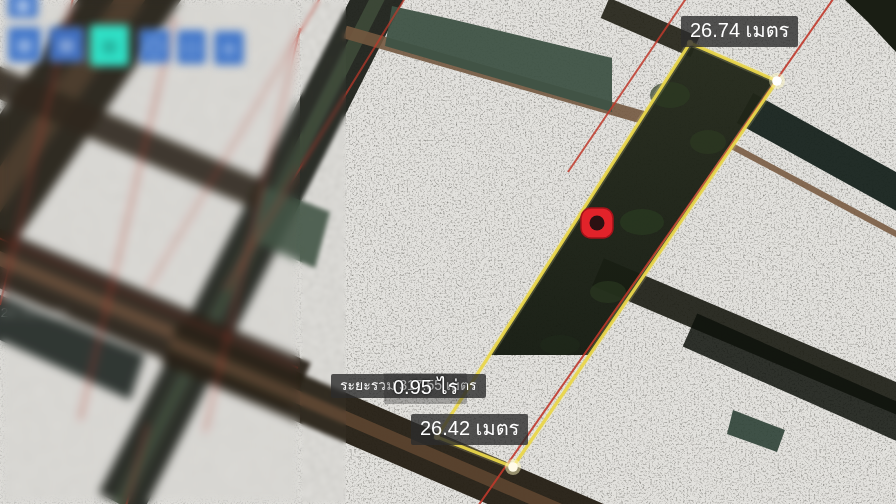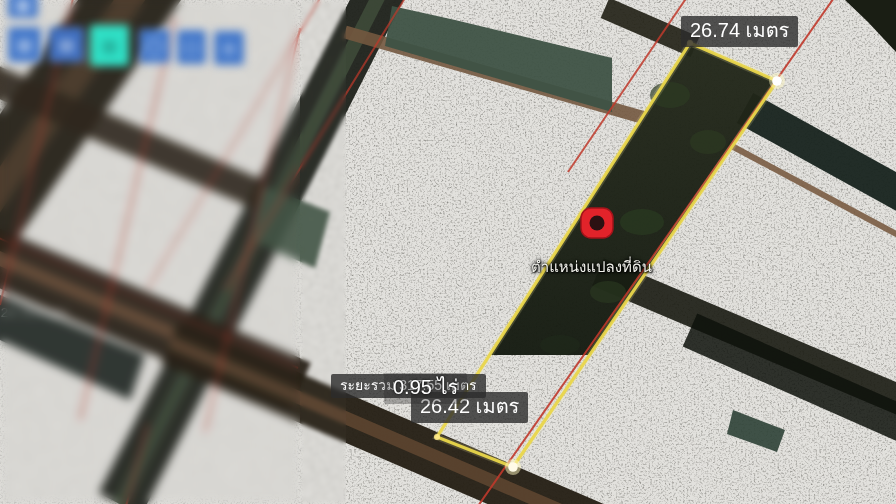--- a/index.html
+++ b/index.html
@@ -20,21 +20,21 @@
   
   .chip{position:absolute;z-index:6;background:rgba(44,44,44,.8);color:#fff;
         font-size:20px;line-height:1.15;padding:3px 9px 5px;border-radius:2px;
         white-space:nowrap;}
   #chip-top   {left:681px;top:16px;}
   #chip-left  {left:497px;top:183px;}
   #chip-right {left:584px;top:231px;}
   #chip-total {left:331px;top:374px;font-size:14px;}
   #chip-area  {left:384px;top:373px;background:rgba(44,44,44,.35);z-index:7;
                text-shadow:0 0 3px #000;}
-  #chip-bottom{left:411px;top:392px;}
+  #chip-bottom{left:411px;top:414px;}
 
   #plot-label{position:absolute;left:531px;top:255px;z-index:6;color:#f2f2ec;
               font-size:15px;white-space:nowrap;
               text-shadow:0 0 2px #000,0 0 4px #000,1px 1px 2px #000;}
 
   #marker{position:absolute;left:578px;top:206px;z-index:6;width:38px;height:34px;}
 
   
   #toolbar{position:absolute;left:0;top:0;width:260px;height:78px;z-index:8;
            filter:blur(4px);}
@@ -137,21 +137,20 @@
   <div id="watermark">©2023 Google</div>
 
   <div id="blur-a" class="blur-zone"></div>
   <div id="blur-b" class="blur-zone"></div>
 
   <div id="chip-top" class="chip">26.74 เมตร</div>
   <div id="chip-total" class="chip">ระยะรวม 317.55 เมตร</div>
   <div id="chip-area" class="chip">0.95 ไร่</div>
   <div id="chip-bottom" class="chip">26.42 เมตร</div>
 
-  <div id="plot-label">ตำแหน่งแปลงที่ดิน</div>
 
   <div id="marker">
     <svg width="38" height="34" viewBox="0 0 38 34">
       <rect x="3" y="2" width="32" height="30" rx="10" stroke="#a3131a" stroke-width="1.5" fill="#e2232a"></rect>
       <circle cx="19" cy="17" r="7.5" fill="#2b1112"></circle>
     </svg>
   </div>
 
   <div id="toolbar">
     <div id="tb-r1-0" class="tbtn">▦</div>

